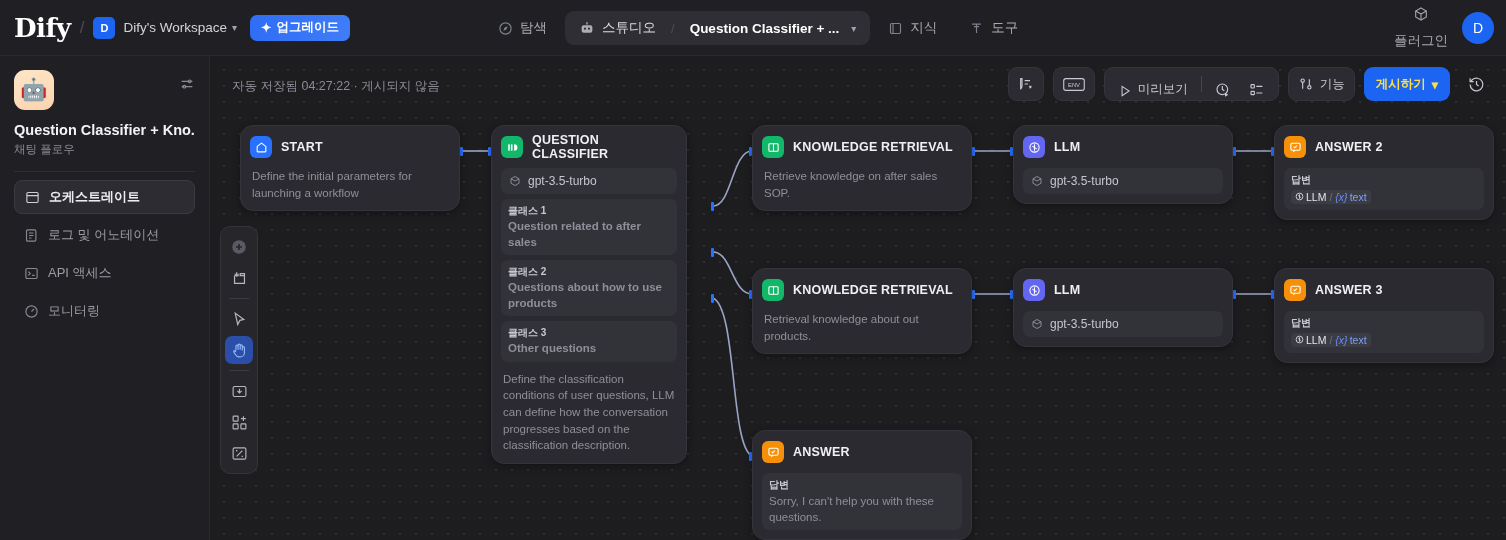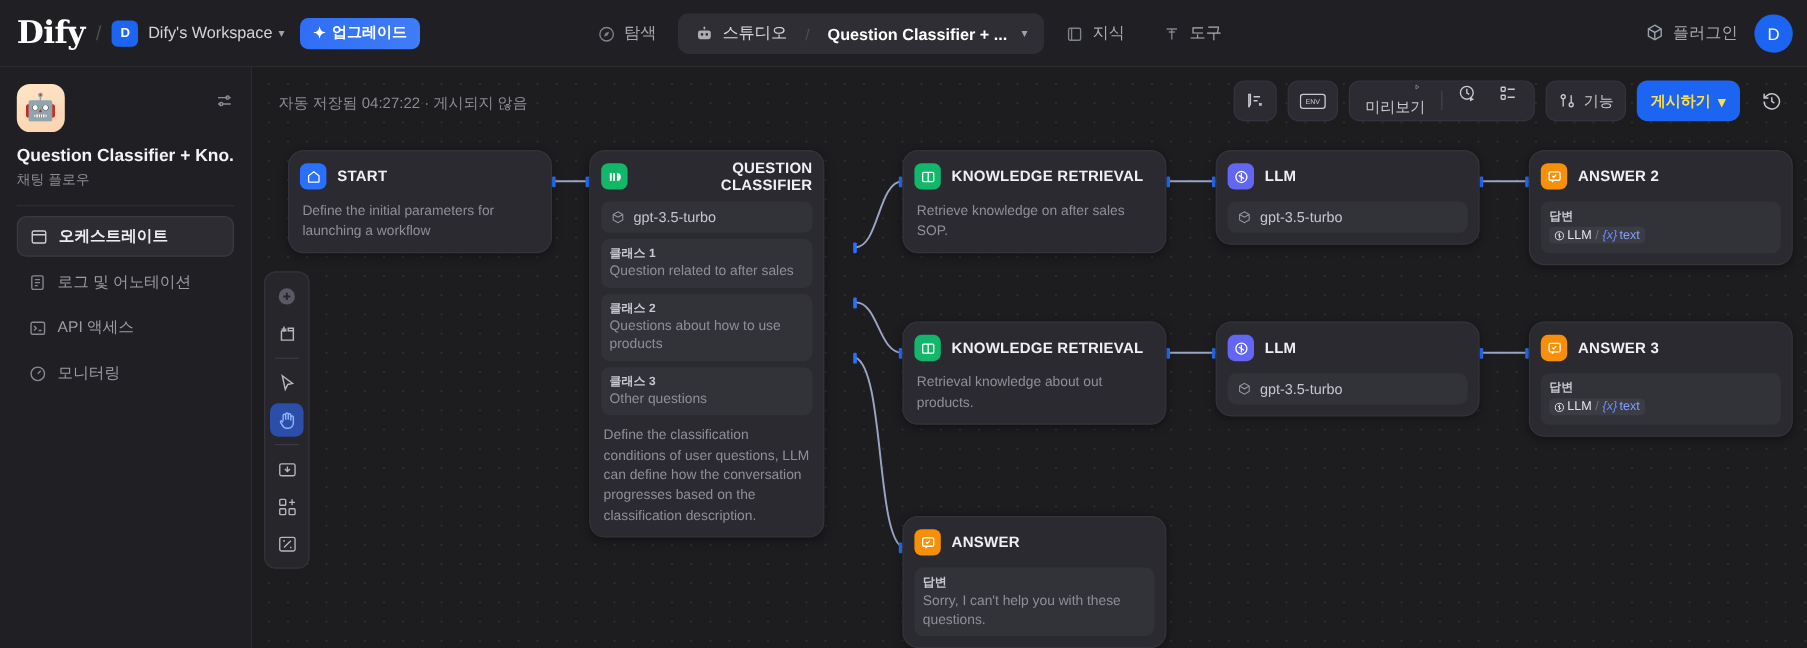--- a/index.html
+++ b/index.html
@@ -52,21 +52,21 @@
   .nav-item.active {
     background:#2e2e34; color:#ededf0;
   }
   .nav-item.active .studio-label { color:#d8d8dd; }
   .nav-sep { color:#4e4e57; margin:0 8px; font-size:13px; }
   .doc-title { color:#fff; font-weight:bold; font-size:13.5px; }
   .right-zone {
     position:absolute; right: 12px; top:0; height:56px;
     display:flex; align-items:center; gap: 14px;
   }
-  .plugin-item { display:flex; align-items:center; gap:7px; font-size:13.5px; color:#a8a8b0; cursor:pointer;}
+  .plugin-item { display:flex; align-items:center; gap:7px; font-size:13.5px; color:#a8a8b0; cursor:pointer;flex-direction:column;}
   .avatar {
     width: 32px; height: 32px; border-radius:50%; background:#1c64f2;
     color:#fff; font-size:14px; display:flex; align-items:center; justify-content:center;
     font-weight: 500; cursor:pointer;
   }
 
   
   .sidebar {
     position:absolute; top:56px; left:0; width:210px; height:484px;
     background:#202024; border-right:1px solid #2a2a2f;
@@ -111,21 +111,21 @@
   .tb-btn {
     height:34px; min-width:34px; border-radius:9px; background:#2b2b31;
     display:flex; align-items:center; justify-content:center; gap:6px;
     color:#c9c9d1; font-size:12.5px; padding:0 9px; cursor:pointer;
     border:1px solid #343440;
   }
   .tb-group {
     height:34px; border-radius:9px; background:#2b2b31; border:1px solid #343440;
     display:flex; align-items:center; padding: 0 5px; gap:2px;
   }
-  .tb-g-item { display:flex; align-items:flex-end; gap:6px; padding:0 8px; height:28px; border-radius:7px; color:#c9c9d1; font-size:12.5px; cursor:pointer;flex-direction:column;}
+  .tb-g-item { display:flex; align-items:flex-end; gap:6px; padding:0 8px; height:28px; border-radius:7px; color:#c9c9d1; font-size:12.5px; cursor:pointer;}
   .tb-vsep { width:1px; height:16px; background:#44444f; margin:0 3px; }
   .publish-btn {
     height:34px; border-radius:9px; background:#1c64f2; color:#fde047;
     font-size:12.5px; font-weight:600; display:flex; align-items:center; gap:6px;
     padding: 0 12px; cursor:pointer;
   }
 
   
   .float-tools {
     position:absolute; left: 10px; top: 170px; width:38px;
@@ -144,32 +144,32 @@
     position:absolute; border-radius:13px; background:#2a2a30;
     border:1px solid #34343c; padding: 9px; width: 220px;
     box-shadow: 0 2px 7px rgba(0,0,0,.35);
     z-index:10;
   }
   .node-head { display:flex; align-items:center; gap:9px; height:24px; }
   .node-ic {
     width:22px; height:22px; border-radius:6px; display:flex;
     align-items:center; justify-content:center; flex:none;
   }
-  .node-title { font-size:12.5px; font-weight:bold; color:#f0f0f3; letter-spacing:.2px;text-align:right; }
+  .node-title { font-size:12.5px; font-weight:bold; color:#f0f0f3; letter-spacing:.2px; }
   .node-desc { margin-top:9px; font-size:11.5px; line-height:1.45; color:#8f8f99; padding: 0 2px; }
   .model-pill {
     margin-top: 9px; height:26px; border-radius:7px; background:#323239;
     display:flex; align-items:center; gap:7px; padding: 0 8px;
     font-size:12px; color:#c6c6cf;
   }
   .class-box {
     margin-top: 5px; background:#323239; border-radius:7px; padding: 5px 7px;
   }
   .class-label { font-size:10px; font-weight:bold; color:#c9c9d2; }
-  .class-text { font-size:11.5px; color:#8f8f99; line-height:1.35; margin-top:1px; }
+  .class-text { font-size:11.5px; color:#8f8f99; line-height:1.35; margin-top:1px;font-weight:bold; }
   .ans-box {
     margin-top: 9px; background:#323239; border-radius:7px; padding: 5px 7px;
   }
   .ans-label { font-size:10px; font-weight:bold; color:#c9c9d2; }
   .var-chip {
     display:inline-flex; align-items:center; gap:2px; margin-top:2px;
     background:#3c3c45; border-radius:4px; padding: 1px 4px; font-size:10.5px;
   }
   .chip-llm { color:#e3e3e9; }
   .chip-sep { color:#71717d; margin:0 1px; }

